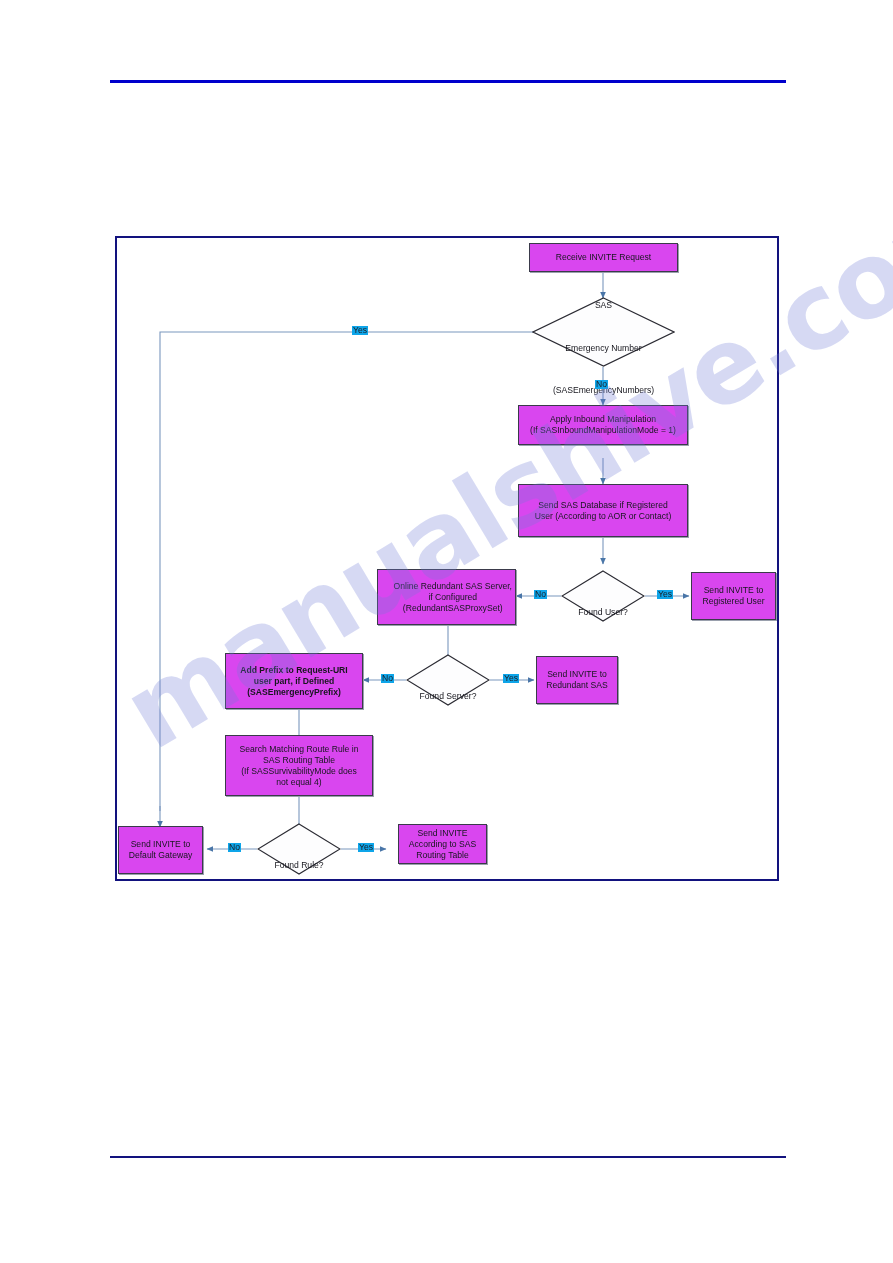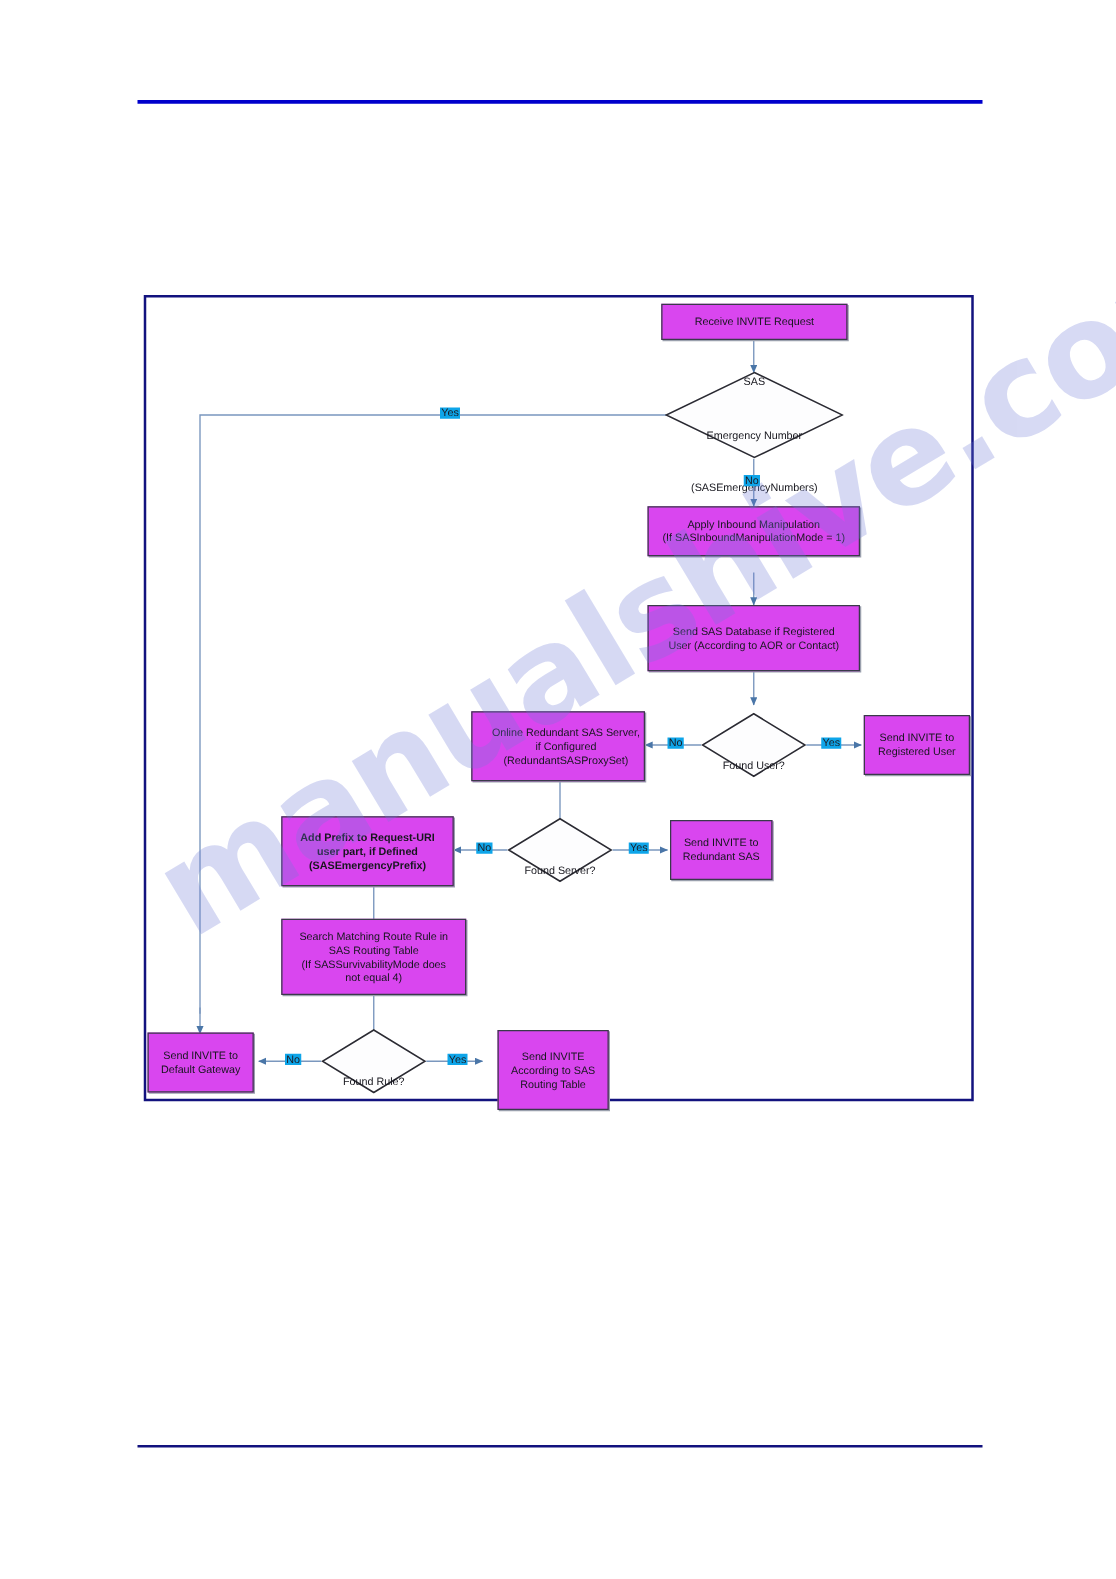--- a/index.html
+++ b/index.html
@@ -285,21 +285,21 @@
   </div>
 </div>
 
 <div class="node proc" style="left:118px; top:826px; width:85px; height:48px;">
   <div>
     <span>Send INVITE to</span>
     <span>Default Gateway</span>
   </div>
 </div>
 
-<div class="node proc" style="left:398px; top:824px; width:89px; height:64px;">
+<div class="node proc" style="left:398px; top:824px; width:89px; height:40px;">
   <div>
     <span>Send INVITE</span>
     <span>According to SAS</span>
     <span>Routing Table</span>
   </div>
 </div>
 
 <div class="edge-label" style="left:352px; top:326px;">Yes</div>
 <div class="edge-label" style="left:595px; top:380px;">No</div>
 <div class="edge-label" style="left:534px; top:590px;">No</div>

